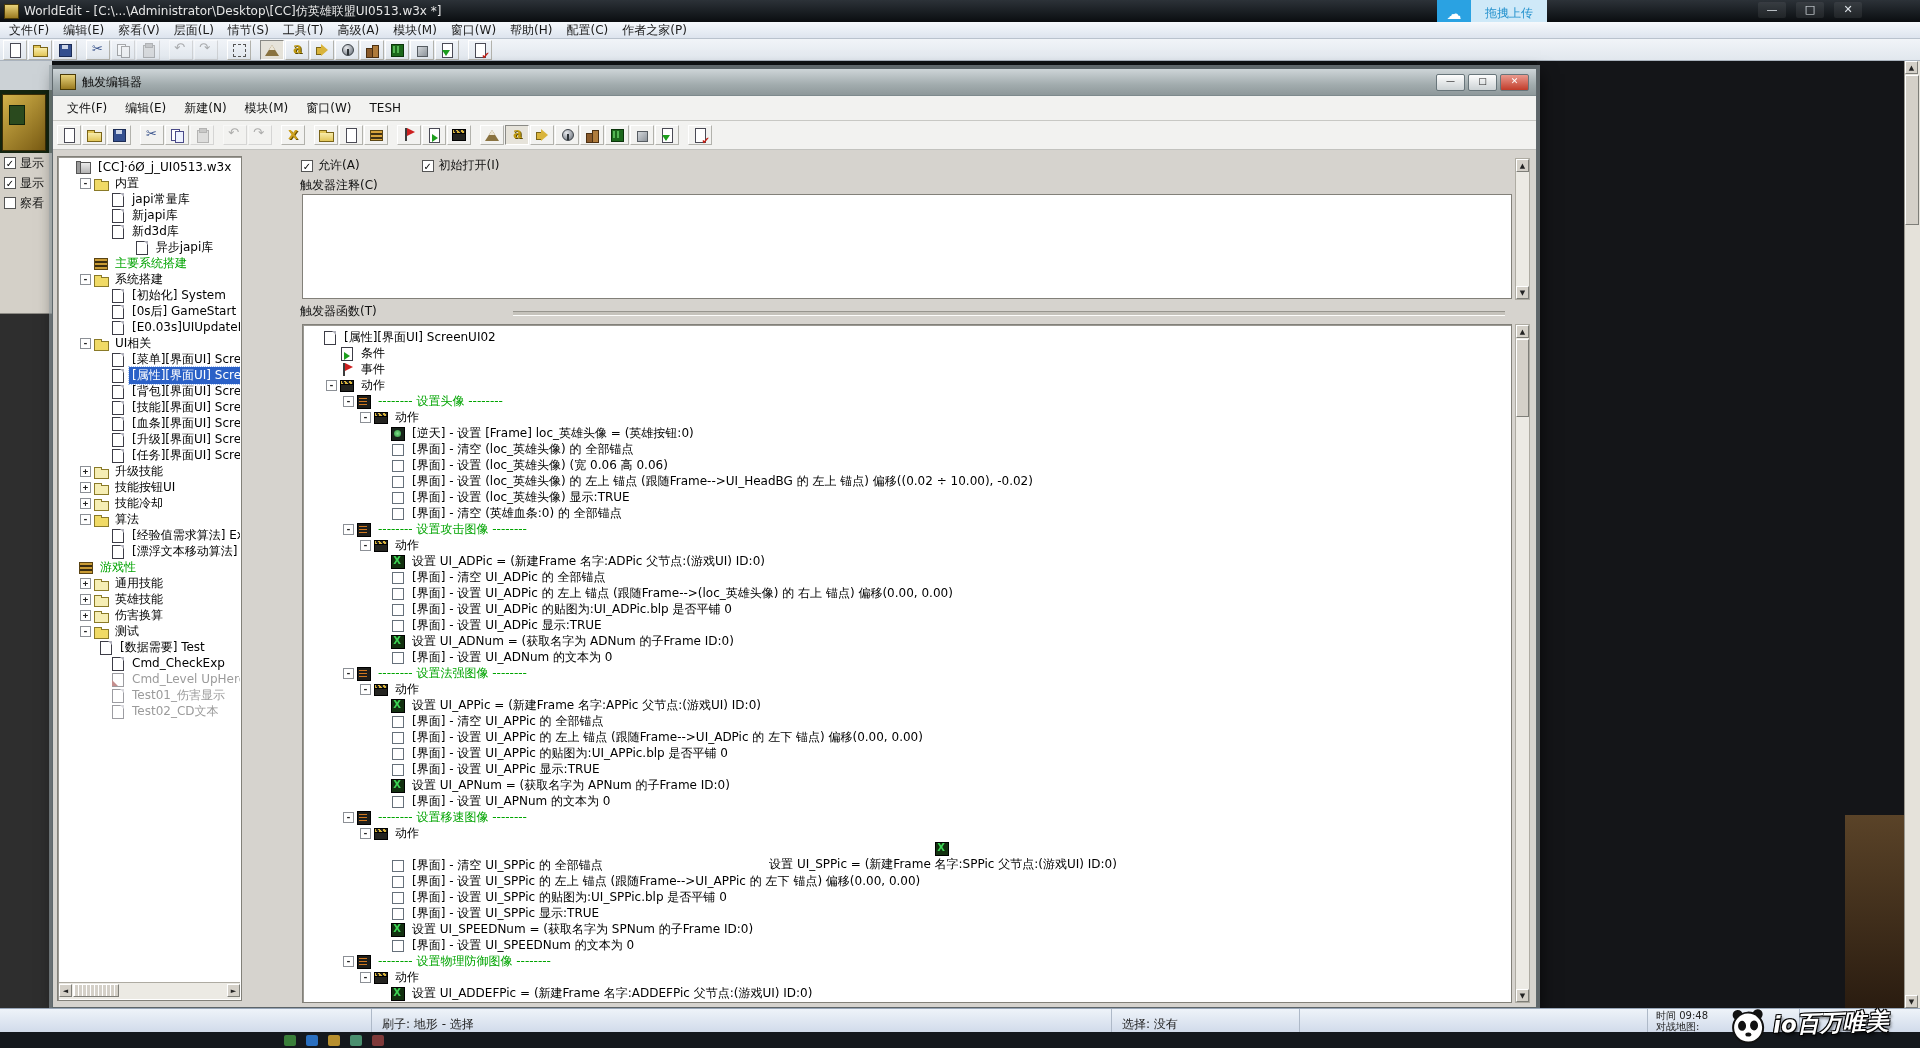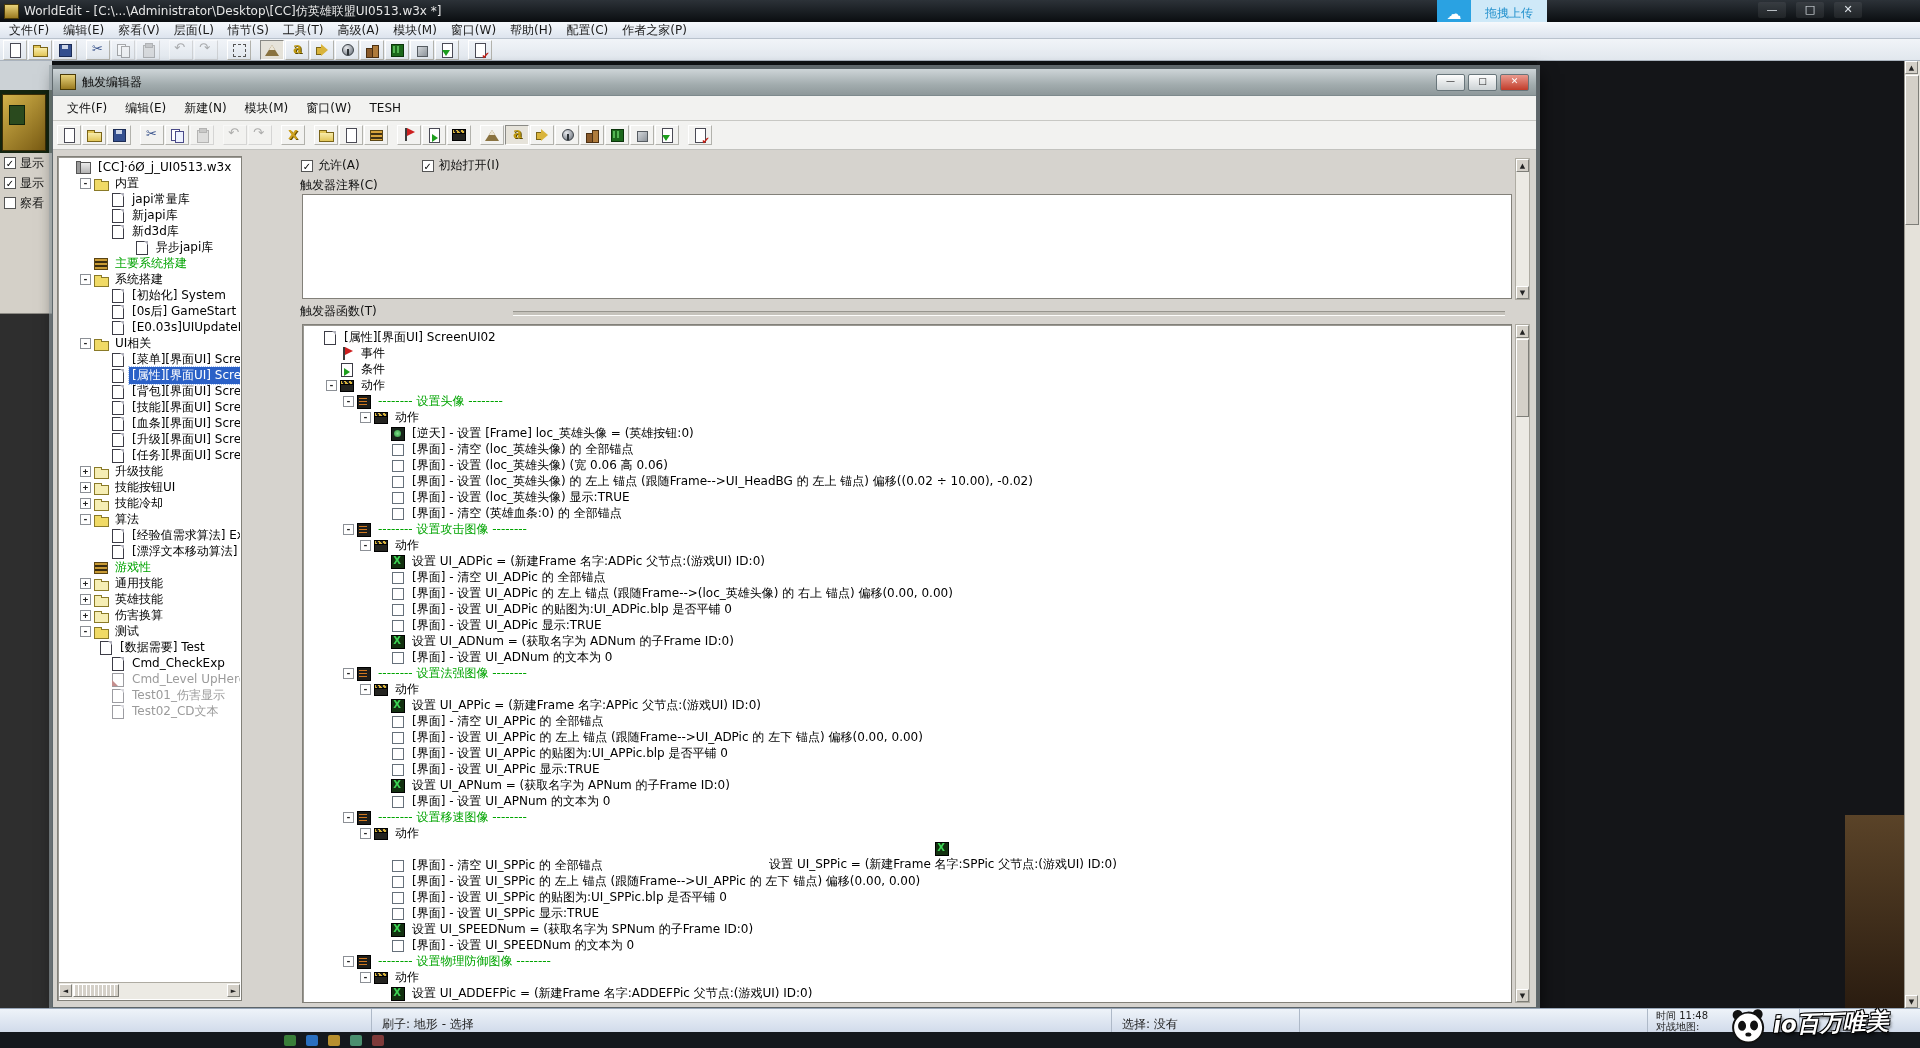--- a/index.html
+++ b/index.html
@@ -526,21 +526,21 @@
           <div class="trow" style="padding-left: 36px;">
             <span class="expslot"></span>
             <span class="ti ti-doc"></span>
             <span class="lbl">[经验值需求算法] ExpNeed</span>
           </div>
           <div class="trow" style="padding-left: 36px;">
             <span class="expslot"></span>
             <span class="ti ti-doc"></span>
             <span class="lbl">[漂浮文本移动算法] FlyTextMov</span>
           </div>
-          <div class="trow" style="padding-left: 19px;">
+          <div class="trow" style="padding-left: 4px;">
             <span class="expslot"></span>
             <span class="ti ti-comment"></span>
             <span class="lbl c-green">游戏性</span>
           </div>
           <div class="trow" style="padding-left: 19px;">
             <span class="expslot">
               <span class="exp">+</span>
             </span>
             <span class="ti ti-folder"></span>
             <span class="lbl">通用技能</span>
@@ -624,27 +624,27 @@
     <div class="abs" id="hgroove"></div>
     <div class="pane" id="fnbox">
       <div id="fn-rows">
           <div class="trow" style="padding-left: 2px;">
             <span class="expslot"></span>
             <span class="ti ti-doc"></span>
             <span class="lbl">[属性][界面UI] ScreenUI02</span>
           </div>
           <div class="trow" style="padding-left: 19px;">
             <span class="expslot"></span>
+            <span class="ti ti-condition"></span>
+            <span class="lbl">条件</span>
+          </div>
+          <div class="trow" style="padding-left: 19px;">
+            <span class="expslot"></span>
             <span class="ti ti-event"></span>
             <span class="lbl">事件</span>
-          </div>
-          <div class="trow" style="padding-left: 19px;">
-            <span class="expslot"></span>
-            <span class="ti ti-condition"></span>
-            <span class="lbl">条件</span>
           </div>
           <div class="trow" style="padding-left: 19px;">
             <span class="expslot">
               <span class="exp">-</span>
             </span>
             <span class="ti ti-action"></span>
             <span class="lbl">动作</span>
           </div>
           <div class="trow" style="padding-left: 36px;">
             <span class="expslot">
@@ -869,21 +869,21 @@
 <div class="abs" id="sbar">
   <div class="seg" style="left:0;width:372px"></div>
   <div class="seg" style="left:372px;width:740px">
     <span>刷子: 地形 - 选择</span>
   </div>
   <div class="seg" style="left:1112px;width:188px">
     <span>选择: 没有</span>
   </div>
   <div class="seg" style="left:1300px;width:348px"></div>
   <div class="seg" id="seg-time" style="left:1648px;width:152px">
-    <span>时间  11:48</span>
+    <span>时间  09:48</span>
     <span>对战地图:</span>
   </div>
 </div>
 <div class="abs" id="taskbar">
   <span class="tki" style="background:#3a7f3a"></span>
   <span class="tki" style="background:#2a6fbf"></span>
   <span class="tki" style="background:#b78f2f"></span>
   <span class="tki" style="background:#4a8f6f"></span>
   <span class="tki" style="background:#7f3a3a"></span>
 </div>

